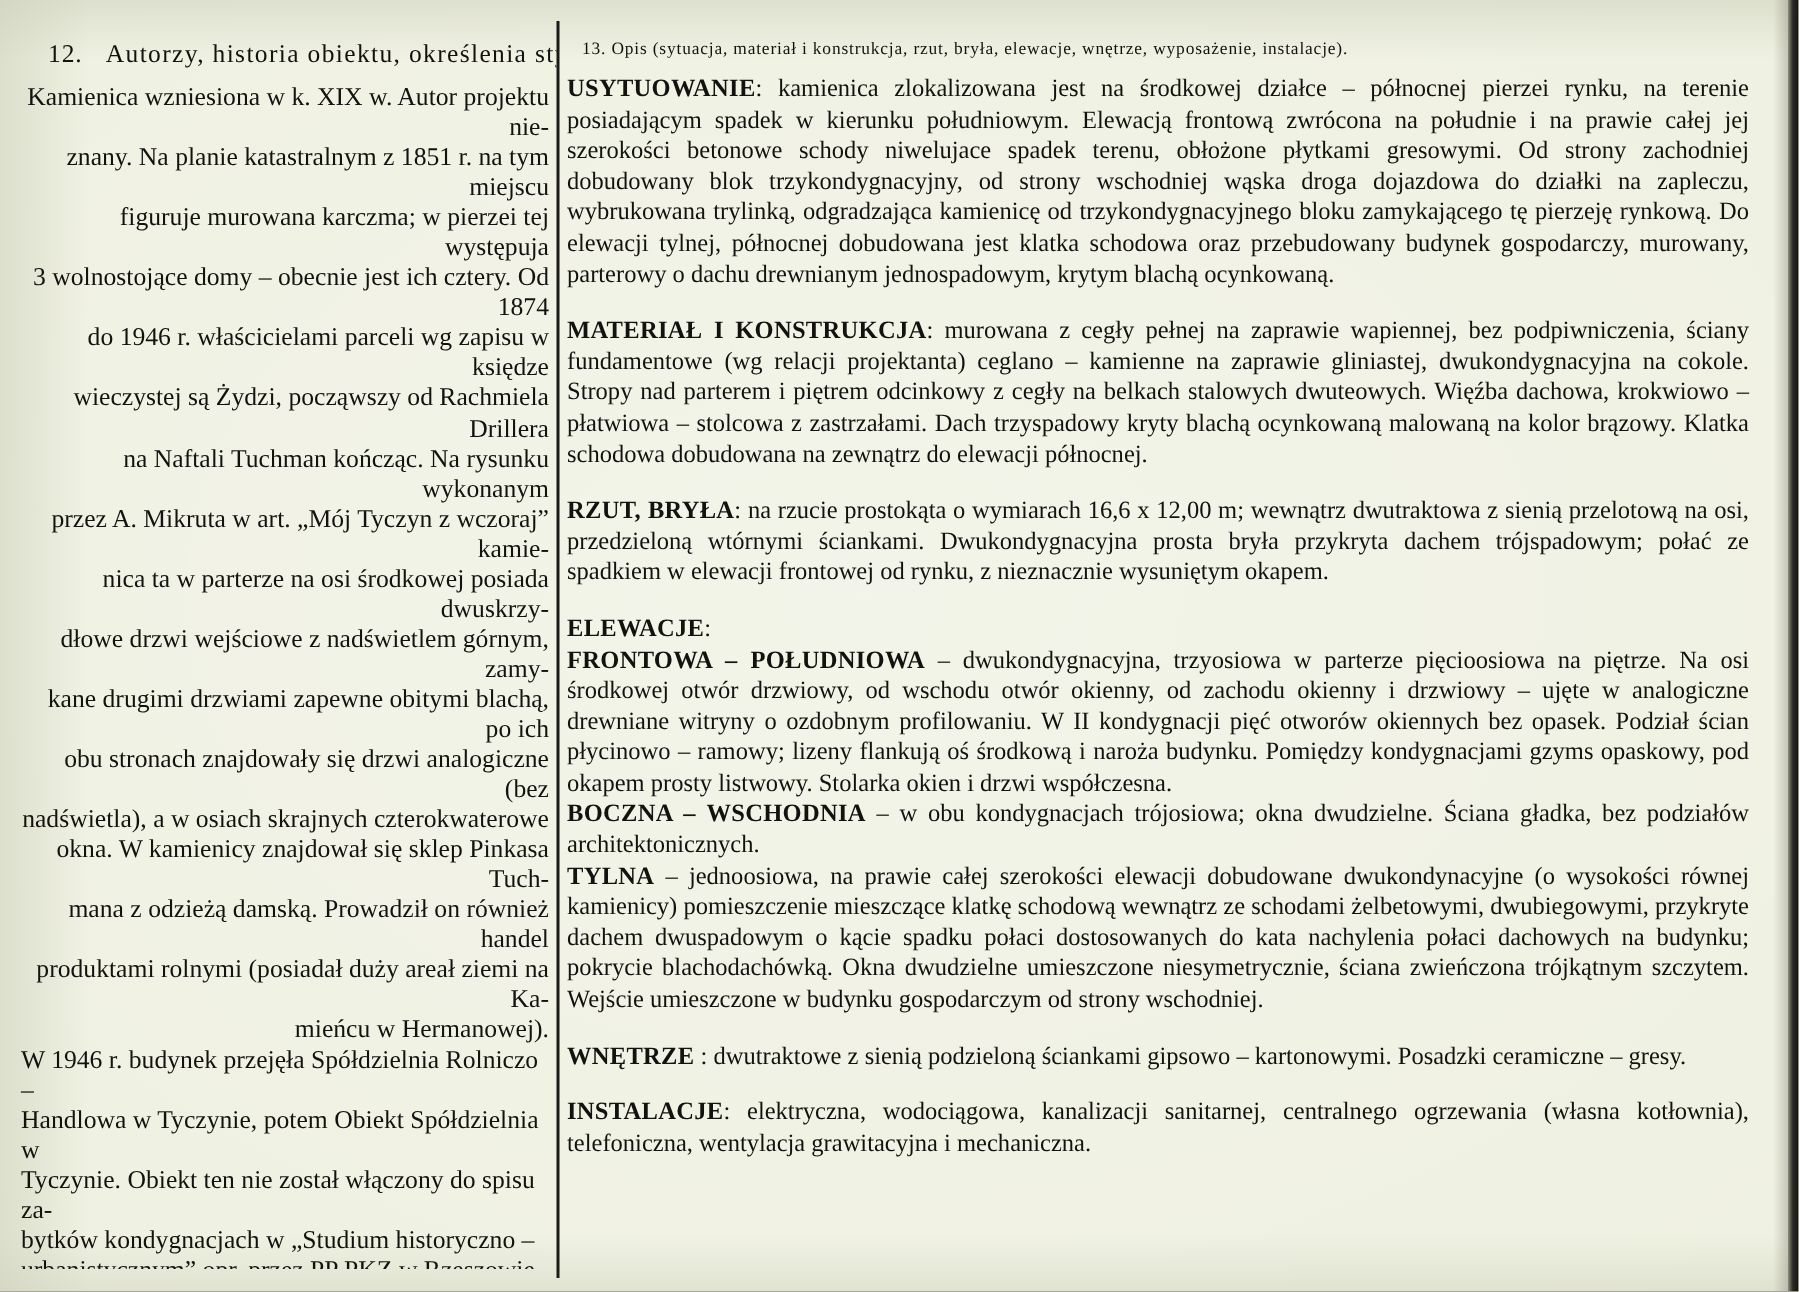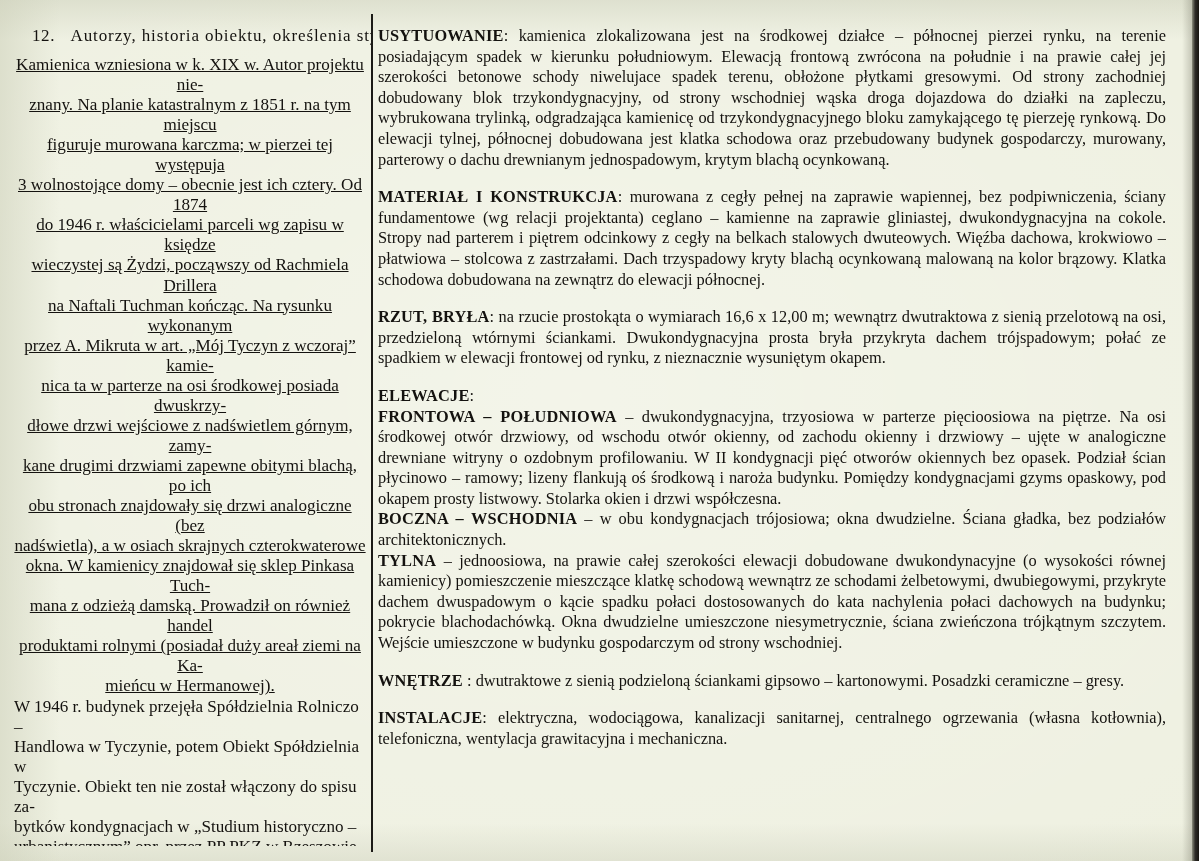--- a/index.html
+++ b/index.html
@@ -124,21 +124,21 @@
 
   <div class="paper-tone"></div>
 
   <div class="col-left">
     <div class="inner">
       <div class="sec-head-12">
         <span class="num">12.</span>
         &nbsp;&nbsp;<span>Autorzy, historia obiektu, określenia stylu.</span>
       </div>
 
-      <p style="white-space: pre-line; text-align: center; text-decoration: underline;"><span>Kamienica wzniesiona w k. XIX w. Autor projektu nie-</span>
+      <p style="white-space: pre-line; text-align: right;"><span>Kamienica wzniesiona w k. XIX w. Autor projektu nie-</span>
 <span>znany. Na planie katastralnym z 1851 r. na tym miejscu</span>
 <span>figuruje murowana karczma; w pierzei tej występuja</span>
 <span>3 wolnostojące domy – obecnie jest ich cztery. Od 1874</span>
 <span>do 1946 r. właścicielami parceli wg zapisu w księdze</span>
 <span>wieczystej są Żydzi, począwszy od Rachmiela Drillera</span>
 <span>na Naftali Tuchman kończąc. Na rysunku wykonanym</span>
 <span>przez A. Mikruta w art. „Mój Tyczyn z wczoraj” kamie-</span>
 <span>nica ta w parterze na osi środkowej posiada dwuskrzy-</span>
 <span>dłowe drzwi wejściowe z nadświetlem górnym, zamy-</span>
 <span>kane drugimi drzwiami zapewne obitymi blachą, po ich</span>
@@ -166,20 +166,24 @@
 
 
 </p>
 
     </div>
   </div>
 
   <div class="divider"></div>
 
   <div class="col-right">
+    <div class="sec-head-13">
+      <span>13.</span>
+      <span>Opis  (sytuacja, materiał i konstrukcja, rzut, bryła, elewacje, wnętrze, wyposażenie, instalacje).</span>
+    </div>
 
     <p><b class="lead">USYTUOWANIE</b><span>:</span><span> kamienica zlokalizowana jest na środkowej działce – północnej pierzei rynku, na terenie posiadającym spadek w kierunku południowym. Elewacją frontową zwrócona na południe i na prawie całej jej szerokości betonowe schody niwelujace spadek terenu, obłożone płytkami gresowymi. Od strony zachodniej dobudowany blok trzykondygnacyjny, od strony wschodniej wąska droga dojazdowa do działki na zapleczu, wybrukowana trylinką, odgradzająca kamienicę od trzykondygnacyjnego bloku zamykającego tę pierzeję rynkową. Do elewacji tylnej, północnej dobudowana jest klatka schodowa oraz przebudowany budynek gospodarczy, murowany, parterowy o dachu drewnianym jednospadowym, krytym blachą ocynkowaną.</span></p>
 
     <div class="gap"></div>
 
     <p><b class="lead">MATERIAŁ I KONSTRUKCJA</b><span>:</span><span> murowana z cegły pełnej na zaprawie wapiennej, bez podpiwniczenia, ściany fundamentowe (wg relacji projektanta) ceglano – kamienne na zaprawie gliniastej, dwukondygnacyjna na cokole. Stropy nad parterem i piętrem odcinkowy z cegły na belkach stalowych dwuteowych. Więźba dachowa, krokwiowo – płatwiowa – stolcowa z zastrzałami. Dach trzyspadowy kryty blachą ocynkowaną malowaną na kolor brązowy. Klatka schodowa dobudowana na zewnątrz do elewacji północnej.</span></p>
 
     <div class="gap"></div>
 
     <p><b class="lead">RZUT, BRYŁA</b><span>:</span><span> na rzucie prostokąta o wymiarach 16,6 x 12,00 m; wewnątrz dwutraktowa z sienią przelotową na osi, przedzieloną wtórnymi ściankami. Dwukondygnacyjna prosta bryła przykryta dachem trójspadowym; połać ze spadkiem w elewacji frontowej od rynku, z nieznacznie wysuniętym okapem.</span></p>

